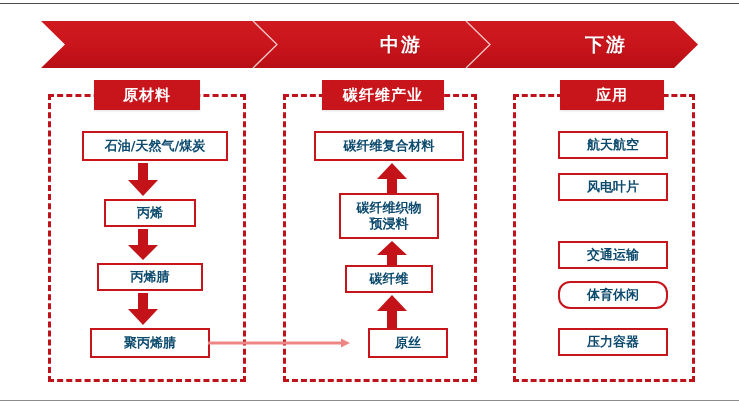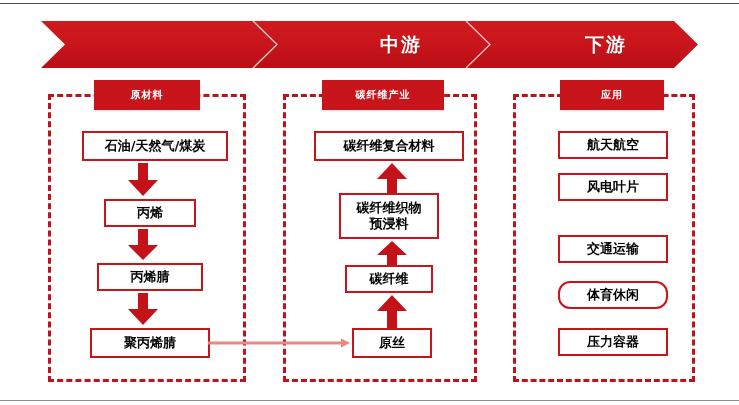--- a/index.html
+++ b/index.html
@@ -41,55 +41,55 @@
   }
   .frame.f1{left:48px;top:94px;width:198px;height:288px;}
   .frame.f2{left:283px;top:94px;width:194px;height:288px;}
   .frame.f3{left:513px;top:94px;width:182px;height:288px;}
 
   
   .chip{
     position:absolute;height:30px;
     background:#C8141B;
     display:flex;align-items:center;justify-content:center;
-    color:#ffffff;font-size:10px;font-weight:bold;letter-spacing:1px;
+    color:#ffffff;font-size:15px;font-weight:bold;letter-spacing:1px;
     box-shadow:0 1px 2px rgba(0,0,0,.12);
   }
   .chip.c1{left:94px;top:80px;width:106px;}
   .chip.c2{left:322px;top:80px;width:122px;}
   .chip.c3{left:560px;top:80px;width:104px;}
 
   
   .box{
     position:absolute;
     border:2px solid #C8141B;
     background:#ffffff;
     box-sizing:border-box;
     display:flex;align-items:center;justify-content:center;
-    color:#000000;font-size:13px;font-weight:bold;
+    color:#0c4a6e;font-size:13px;font-weight:bold;
     line-height:1.22;text-align:center;
     white-space:pre-line;
   }
 
   
   .b-oil {left:82px; top:131px; width:146px; height:30px;}
   .b-pro {left:104px;top:199px; width:92px;  height:28px;}
   .b-acn {left:97px; top:263px; width:106px; height:28px;}
   .b-pan {left:90px; top:328px; width:120px; height:30px;}
 
   
   .b-comp{left:314px;top:131px; width:150px; height:30px;}
   .b-preg{left:339px;top:193px; width:100px; height:46px;}
   .b-cf  {left:345px;top:265px; width:88px;  height:28px;}
-  .b-fil {left:352px;top:328px; width:80px;  height:30px;}
+  .b-fil {left:368px;top:328px; width:80px;  height:30px;}
 
   
   .b-a1{left:558px;top:131px;width:110px;height:28px;}
   .b-a2{left:558px;top:173px;width:110px;height:28px;}
-  .b-a3{left:558px;top:235px;width:110px;height:28px;}
+  .b-a3{left:558px;top:241px;width:110px;height:28px;}
   .b-a4{left:558px;top:281px;width:110px;height:28px;border-radius:12px;}
   .b-a5{left:558px;top:328px;width:110px;height:28px;}
 
   
   .arrow{position:absolute;}
   .arrow svg{display:block;}
 
   .a-l1{left:127px;top:163px;}
   .a-l2{left:127px;top:229px;}
   .a-l3{left:127px;top:293px;}

